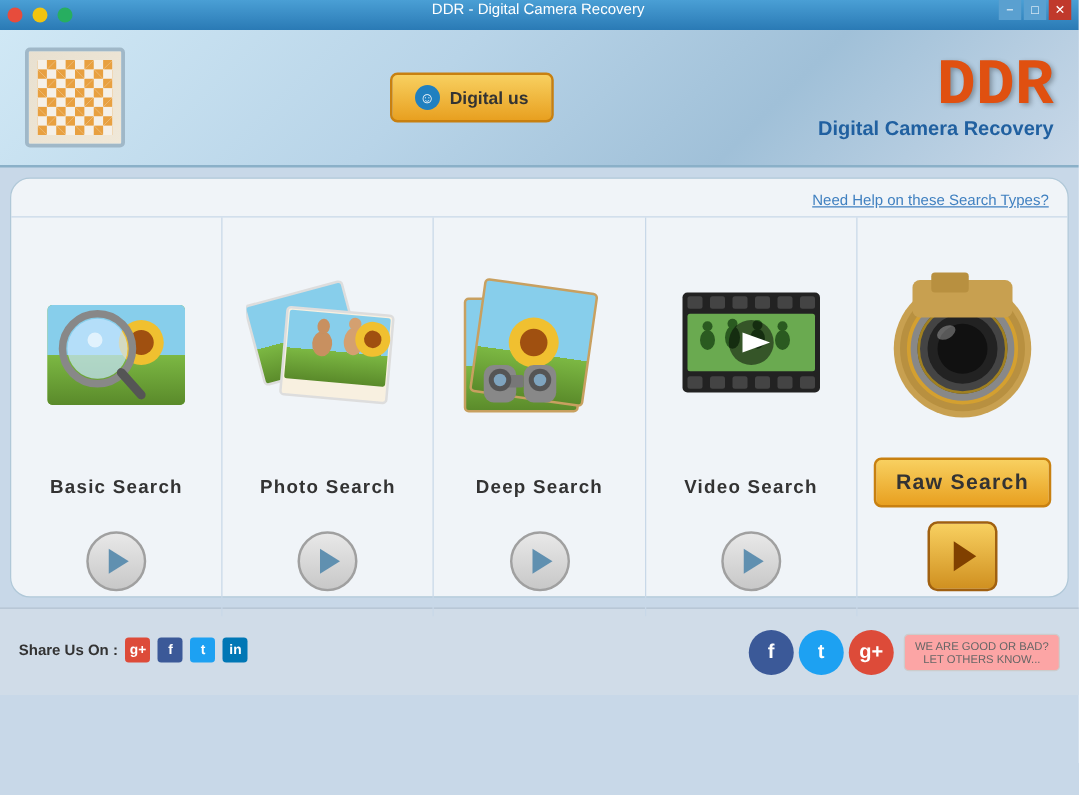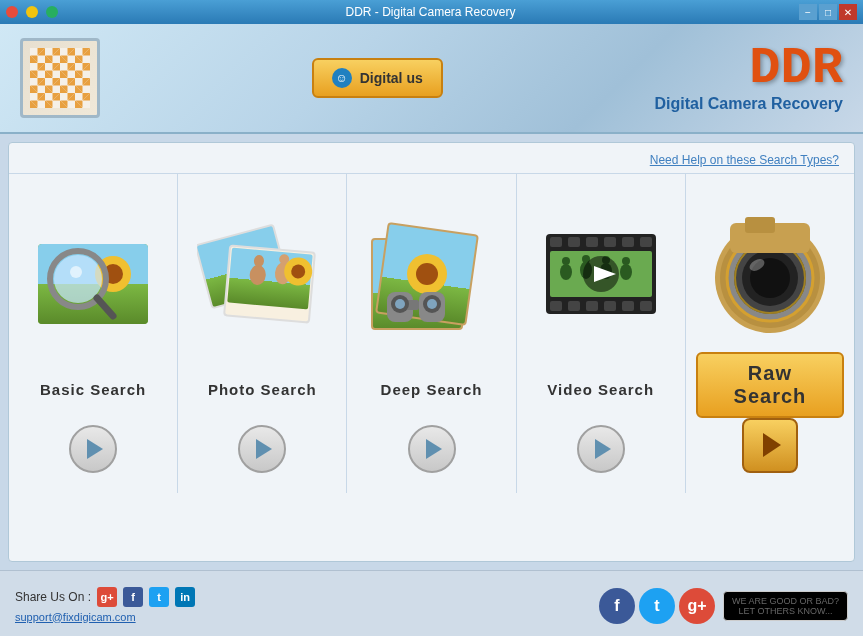--- a/index.html
+++ b/index.html
@@ -10,21 +10,20 @@
       background: #c8d8e8;
       overflow: hidden;
       user-select: none;
     }
 
     
     .titlebar {
       height: 24px;
       background: linear-gradient(to bottom, #4a9fd5, #2a7ab5);
       display: flex;
-      align-items: center;
       justify-content: space-between;
       padding: 0 6px;
     }
     .titlebar-title {
       color: white;
       font-size: 12px;
       flex: 1;
       text-align: center;
     }
     .titlebar-controls {
@@ -127,22 +126,22 @@
       color: #2060a0;
       font-weight: bold;
       text-align: right;
     }
 
     
     .main {
       background: #f0f4f8;
       margin: 8px;
       border: 1px solid #b0c8d8;
-      border-radius: 4px;
-      height: 420px;
+      border-radius: 16px;
+      height: 336px;
       position: relative;
     }
     .help-link {
       position: absolute;
       top: 10px;
       right: 15px;
       color: #4080c0;
       font-size: 12px;
       text-decoration: underline;
       cursor: pointer;
@@ -219,21 +218,21 @@
       border-top: 12px solid transparent;
       border-bottom: 12px solid transparent;
       border-left: 18px solid #804000;
       margin-left: 4px;
     }
     .raw-search-btn {
       background: linear-gradient(to bottom, #f8d060, #e8a020);
       border: 2px solid #c88010;
       border-radius: 6px;
       padding: 8px 16px;
-      font-size: 20px;
+      font-size: 17px;
       font-weight: bold;
       color: #333;
       cursor: pointer;
       letter-spacing: 1px;
     }
 
     
     .footer {
       height: 70px;
       background: #d0dce8;
@@ -246,21 +245,21 @@
     .footer-left { }
     .share-row {
       display: flex;
       align-items: center;
       gap: 6px;
       margin-bottom: 4px;
     }
     .share-label {
       font-size: 12px;
       color: #333;
-      font-weight: normal;
+      font-weight: bold;
     }
     .social-icon {
       width: 20px;
       height: 20px;
       border-radius: 3px;
       display: flex;
       align-items: center;
       justify-content: center;
       font-size: 11px;
       font-weight: bold;
@@ -293,21 +292,21 @@
       justify-content: center;
       font-size: 16px;
       font-weight: bold;
       color: white;
       cursor: pointer;
     }
     .sb-f { background: #3b5998; }
     .sb-t { background: #1da1f2; }
     .sb-g { background: #dd4b39; }
     .feedback-box {
-      background: #000000;
+      background: #fca5a5;
       border: 1px solid #ccc;
       border-radius: 4px;
       padding: 4px 8px;
       font-size: 9px;
       color: #666;
       text-align: center;
     }
   </style>
 </head>
 <body>
@@ -502,21 +501,20 @@
 
 <div class="footer">
   <div class="footer-left">
     <div class="share-row">
       <span class="share-label">Share Us On :</span>
       <div class="social-icon si-g">g+</div>
       <div class="social-icon si-f">f</div>
       <div class="social-icon si-t">t</div>
       <div class="social-icon si-l">in</div>
     </div>
-    <a class="footer-link">support@fixdigicam.com</a>
   </div>
   <div class="footer-right">
     <div style="display:flex;gap:4px;">
       <div class="social-big sb-f">f</div>
       <div class="social-big sb-t">t</div>
       <div class="social-big sb-g">g+</div>
     </div>
     <div class="feedback-box">
       <div>WE ARE GOOD OR BAD?</div>
       <div>LET OTHERS KNOW...</div>

